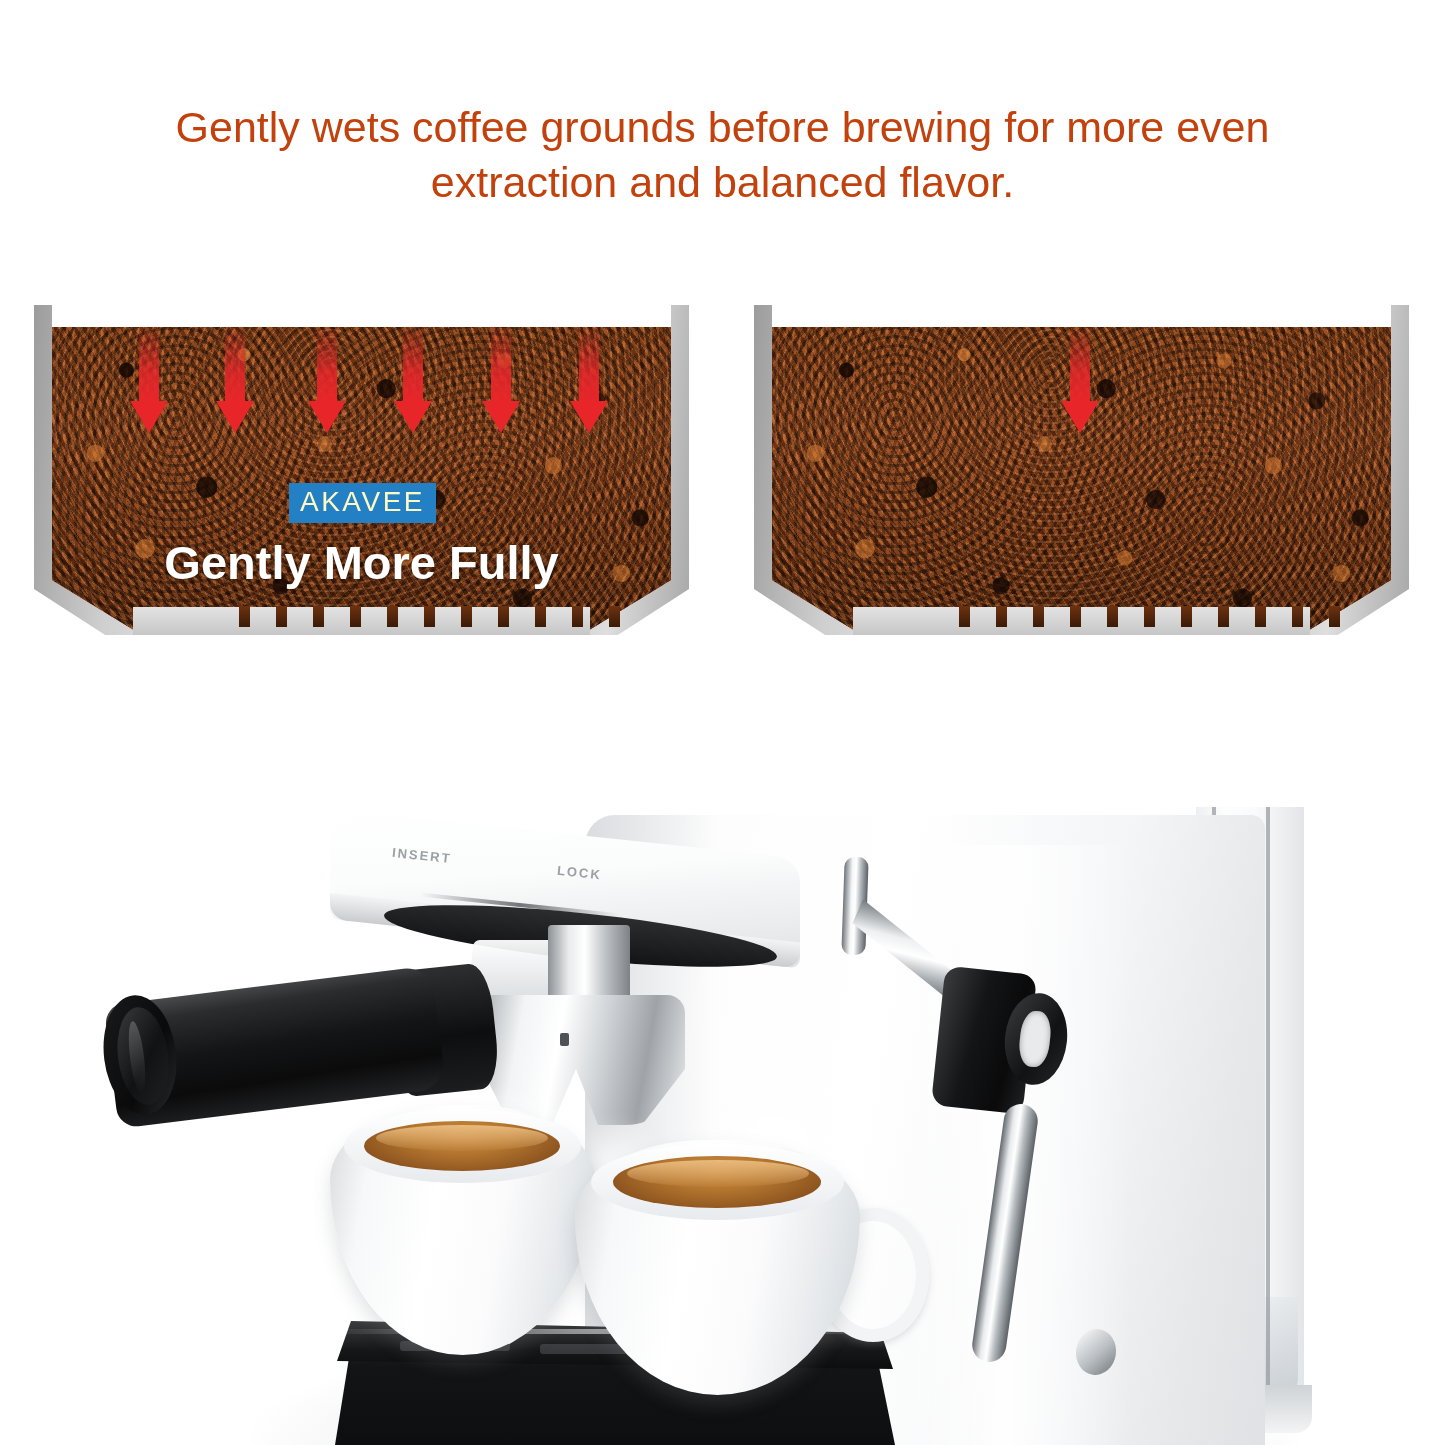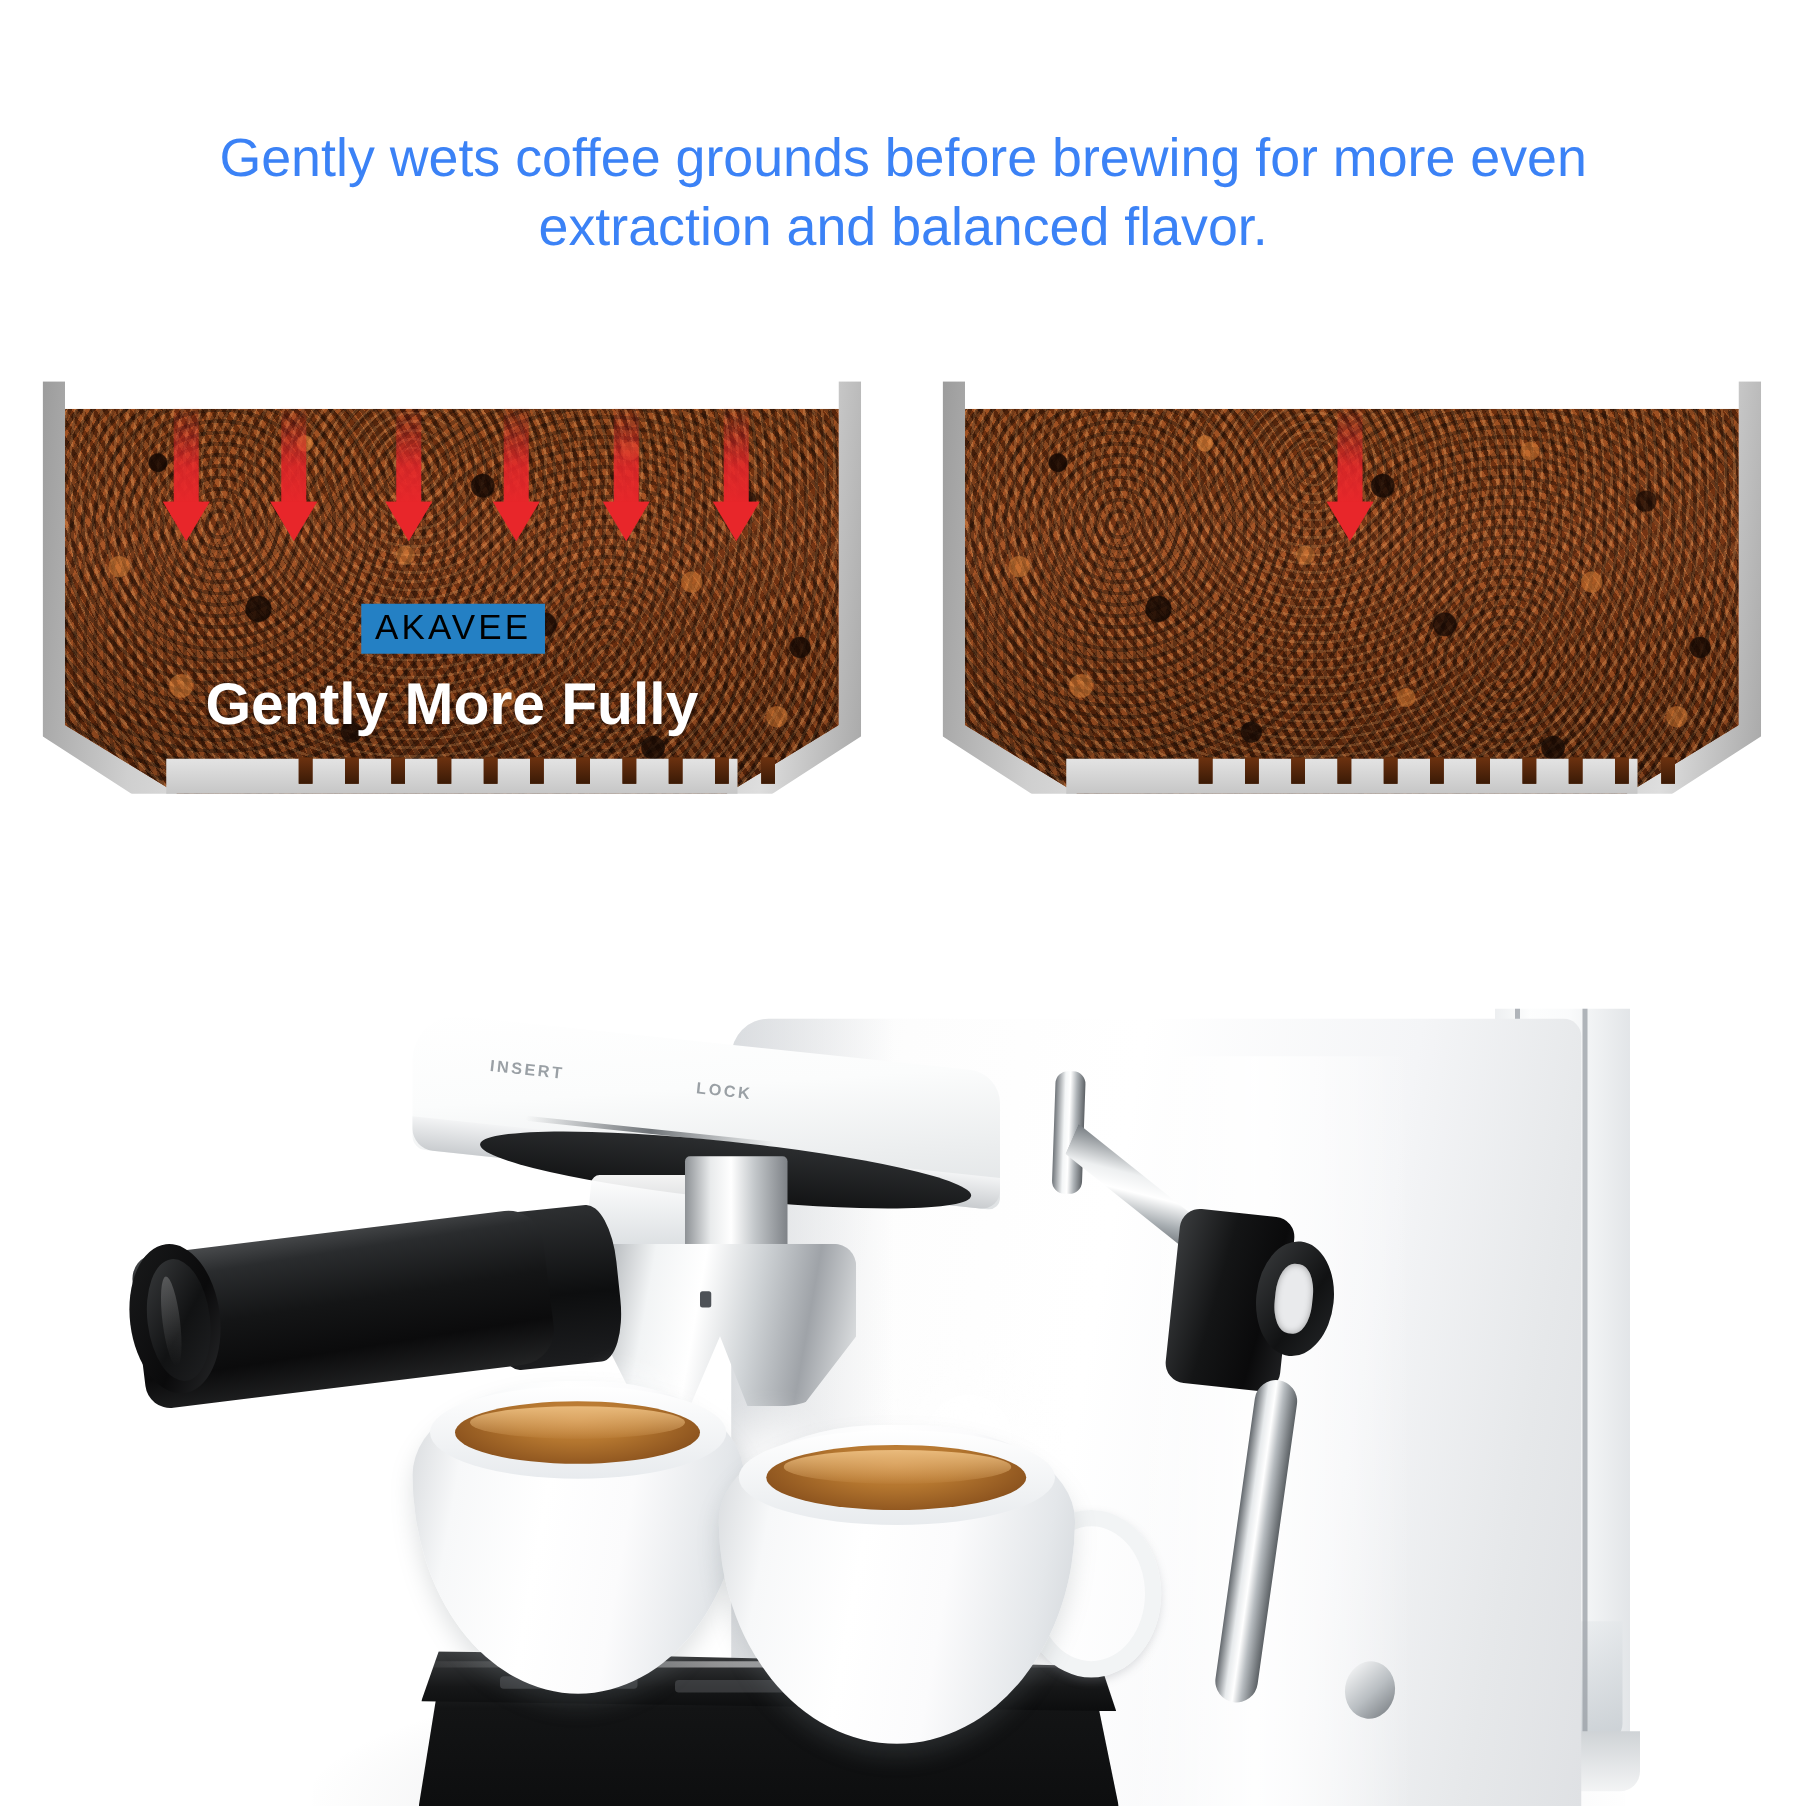--- a/index.html
+++ b/index.html
@@ -4,21 +4,21 @@
 <style>
   html,body{margin:0;padding:0;background:#fff;}
   body{width:1445px;height:1445px;overflow:hidden;font-family:"Liberation Sans",sans-serif;}
   #stage{position:relative;width:1445px;height:1445px;background:#fff;overflow:hidden;}
 
   
   .header{position:absolute;left:0;top:0;width:1445px;height:240px;text-align:center;}
   .title{position:absolute;left:0;top:22px;width:1445px;font-size:54px;font-weight:bold;
          color:#1f7cc0;letter-spacing:-0.5px;line-height:1.05;}
   .subtitle{position:absolute;left:140px;top:100px;width:1165px;font-size:43px;font-weight:normal;
-            color:#3b82f6;line-height:1.28;}
+            color:#c2410c;line-height:1.28;}
 
   
   .diagram{position:absolute;left:0;top:240px;width:1445px;height:545px;}
 
   .basket{position:absolute;top:65px;}
   .basket.left{left:34px;width:655px;height:330px;}
   .basket.right{left:754px;width:655px;height:330px;}
 
   
   .shell{position:absolute;left:0;top:0;width:100%;height:100%;
@@ -63,21 +63,21 @@
         background-image:linear-gradient(180deg,#6d3210,#3a1a06);}
 
   
   .arrow{position:absolute;width:38px;}
   .arrow .tail{position:absolute;left:9px;top:0;width:20px;height:78px;
                background:linear-gradient(180deg,rgba(232,38,42,0) 0%,rgba(232,38,42,.35) 28%,rgba(232,38,42,.85) 62%,#e8262a 100%);}
   .arrow .head{position:absolute;left:0;top:76px;width:38px;height:32px;background:#e8262a;
                -webkit-clip-path:polygon(50% 100%,0 0,100% 0);clip-path:polygon(50% 100%,0 0,100% 0);}
 
   
-  .badge{position:absolute;background:#2480c4;color:#000000;font-size:28px;font-weight:normal;
+  .badge{position:absolute;background:#2480c4;color:#fef9c3;font-size:28px;font-weight:normal;
          letter-spacing:2.5px;padding:3px 11px 5px 11px;white-space:nowrap;}
   .basket-label{position:absolute;width:100%;text-align:center;color:#fff;font-size:47px;
                 font-weight:bold;white-space:nowrap;text-shadow:0 1px 3px rgba(0,0,0,.35);}
 
   
   .droprow{position:absolute;}
   .drop{position:absolute;width:44px;height:60px;}
   .drop .body{position:absolute;left:0;top:0;width:44px;height:60px;
         background:radial-gradient(ellipse 60% 45% at 33% 34%,#b0apx 0%,transparent 0%),
                    radial-gradient(ellipse 55% 38% at 34% 33%,rgba(255,255,255,.55) 0%,rgba(255,255,255,0) 62%),

